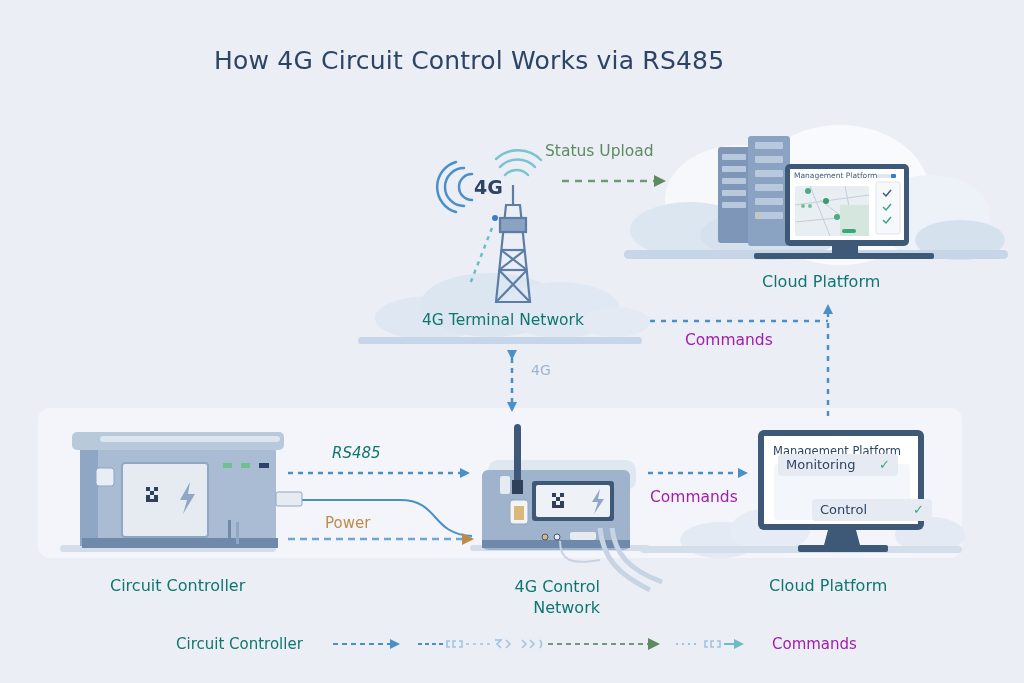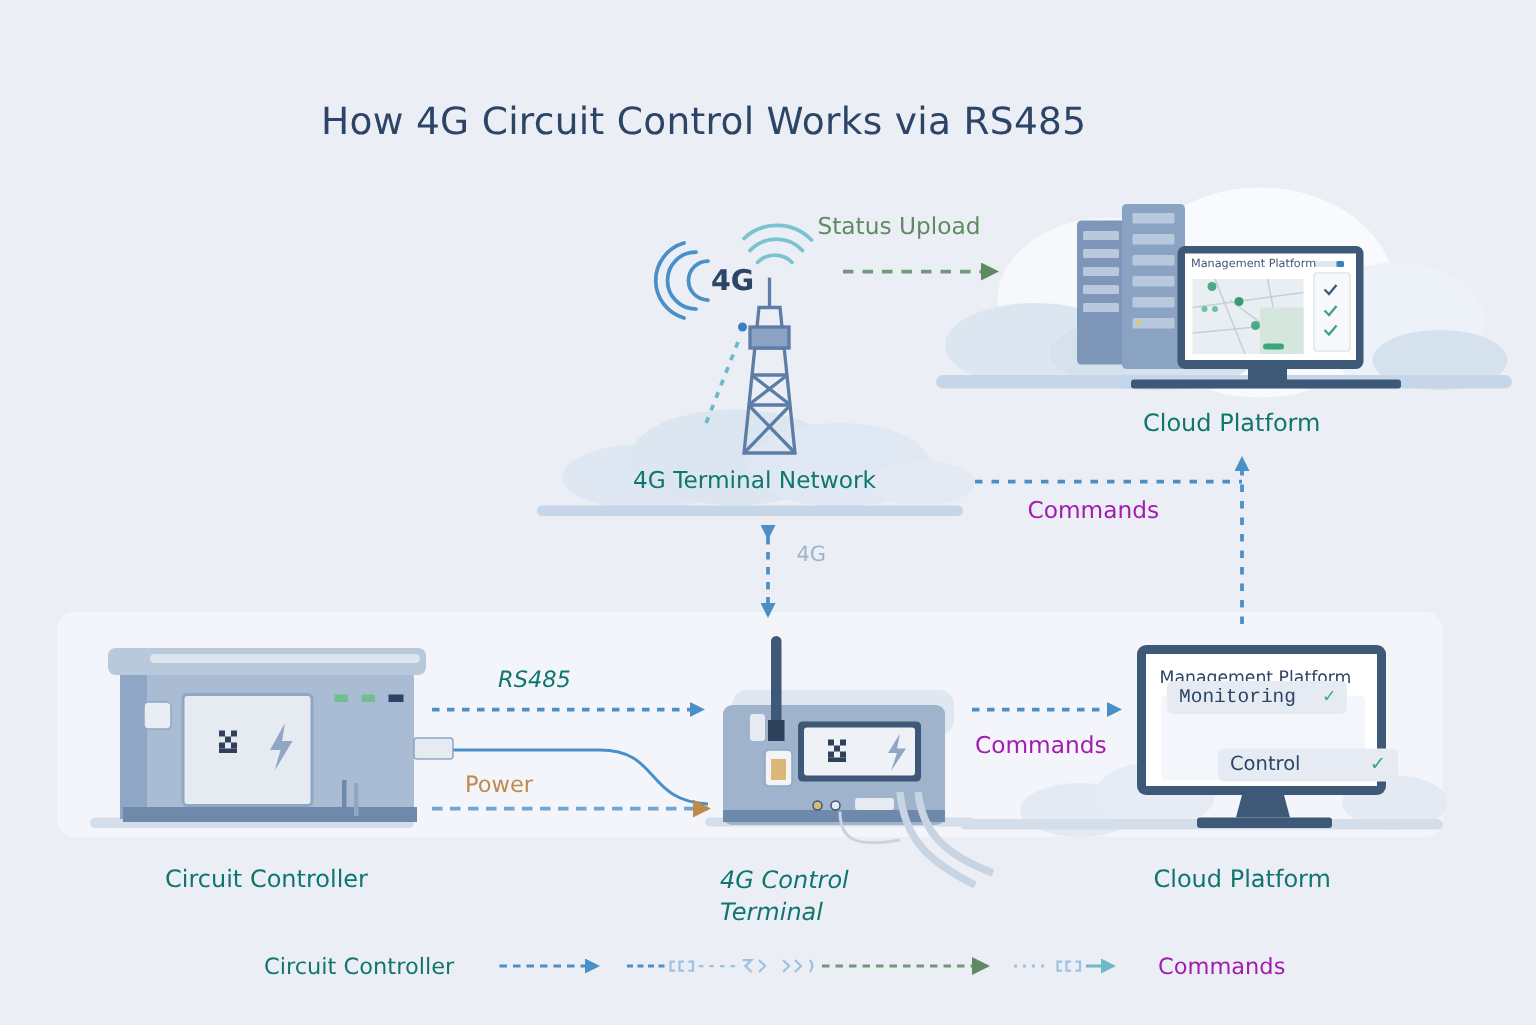--- a/index.html
+++ b/index.html
@@ -3,32 +3,32 @@
 <meta charset="utf-8">
 <style>
   html, body { margin:0; padding:0; }
   body {
     width:1024px; height:683px; overflow:hidden; position:relative;
     background:#eceef5;
     font-family:"DejaVu Sans", "Liberation Sans", sans-serif;
     color:#2a3f5f;
   }
   .abs { position:absolute; }
-  .title { left:214px; top:46px; font-size:25px; font-weight:500; color:#2c4466; letter-spacing:0.2px; white-space:nowrap;margin-top:20px; }
+  .title { left:214px; top:46px; font-size:25px; font-weight:500; color:#2c4466; letter-spacing:0.2px; white-space:nowrap; }
   .lbl { font-size:15px; color:#0f766e; white-space:nowrap; }
   .green { color:#5e8a62;text-align:right; }
   .olive { color:#a21caf; }
   .orange { color:#c08a4a; }
   .faint { color:#9db4cf; }
   .panel {
     left:38px; top:408px; width:924px; height:150px;
     background:#f4f5fa; border-radius:12px;
   }
   svg { position:absolute; left:0; top:0; }
-  .center { text-align:left;font-style:italic; }
+  .center { text-align:right; }
   .mini-row {
     position:absolute; background:#e6ebf3; border-radius:4px;
     font-size:13px; color:#2c4466; padding:0 8px; line-height:22px; height:22px;
   }
   .check { position:absolute; right:8px; top:0; color:#3aa67a; font-weight:bold; }
 </style>
 </head>
 <body>
 
 <div class="abs title">How 4G Circuit Control Works via RS485</div>
@@ -257,34 +257,34 @@
 
 <div class="abs" style="left:474px;top:176px;font-size:19px;font-weight:bold;color:#2c4466;">4G</div>
 <div class="abs lbl green" style="left:545px;top:142px;font-size:15.5px;">Status Upload</div>
 <div class="abs lbl" style="left:422px;top:311px;font-size:15.5px;">4G Terminal Network</div>
 <div class="abs lbl" style="left:762px;top:272px;font-size:16px;">Cloud Platform</div>
 <div class="abs" style="left:794px;top:171px;font-size:7.5px;color:#3e5878;white-space:nowrap;">Management Platform</div>
 <div class="abs lbl olive" style="left:685px;top:331px;font-size:15.5px;">Commands</div>
 <div class="abs lbl faint" style="left:531px;top:362px;font-size:14px;">4G</div>
 
 <div class="abs lbl" style="left:332px;top:444px;font-style:italic;">RS485</div>
-<div class="abs lbl orange" style="left:310px;top:514px;">Power</div>
+<div class="abs lbl orange" style="left:325px;top:514px;">Power</div>
 <div class="abs lbl olive" style="left:650px;top:488px;font-size:15.5px;">Commands</div>
 
 <div class="abs" style="left:773px;top:444px;font-size:11.5px;color:#2c4466;white-space:nowrap;">Management Platform</div>
-<div class="mini-row" style="left:778px;top:454px;width:104px;font-family:Liberation Mono, monospace;">
+<div class="mini-row" style="left:778px;top:454px;width:104px;">
   <span>Monitoring</span>
   <span class="check">✓</span>
 </div>
 <div class="mini-row" style="left:812px;top:499px;width:104px;">
   <span>Control</span>
   <span class="check">✓</span>
 </div>
 
 <div class="abs lbl" style="left:110px;top:576px;font-size:16px;">Circuit Controller</div>
 <div class="abs lbl center" style="left:480px;top:576px;width:120px;font-size:16px;line-height:21px;">
   <div>4G Control</div>
-  <div>Terminal</div>
+  <div>Network</div>
 </div>
 <div class="abs lbl" style="left:769px;top:576px;font-size:16px;">Cloud Platform</div>
 
 <div class="abs lbl" style="left:176px;top:635px;">Circuit Controller</div>
 <div class="abs lbl olive" style="left:772px;top:635px;">Commands</div>
 
 </body></html>

